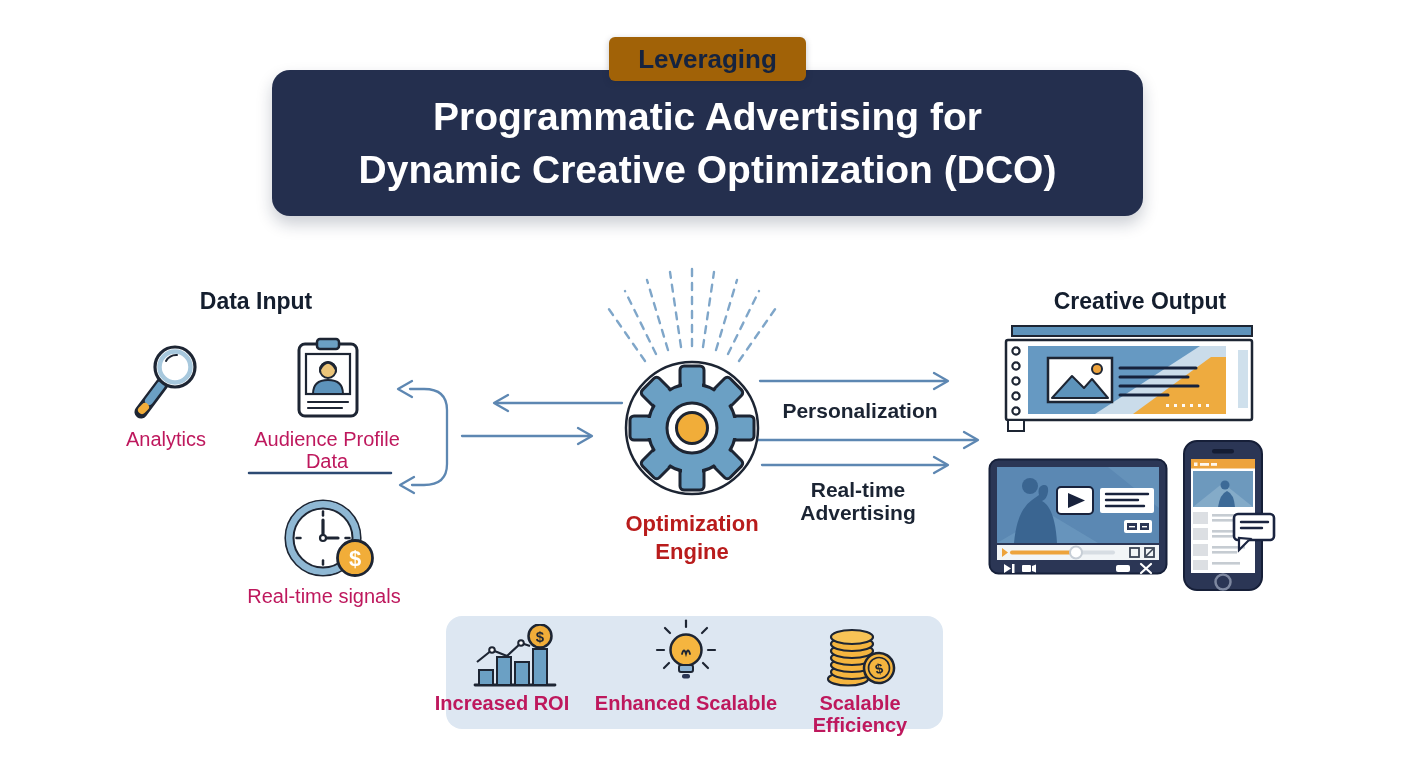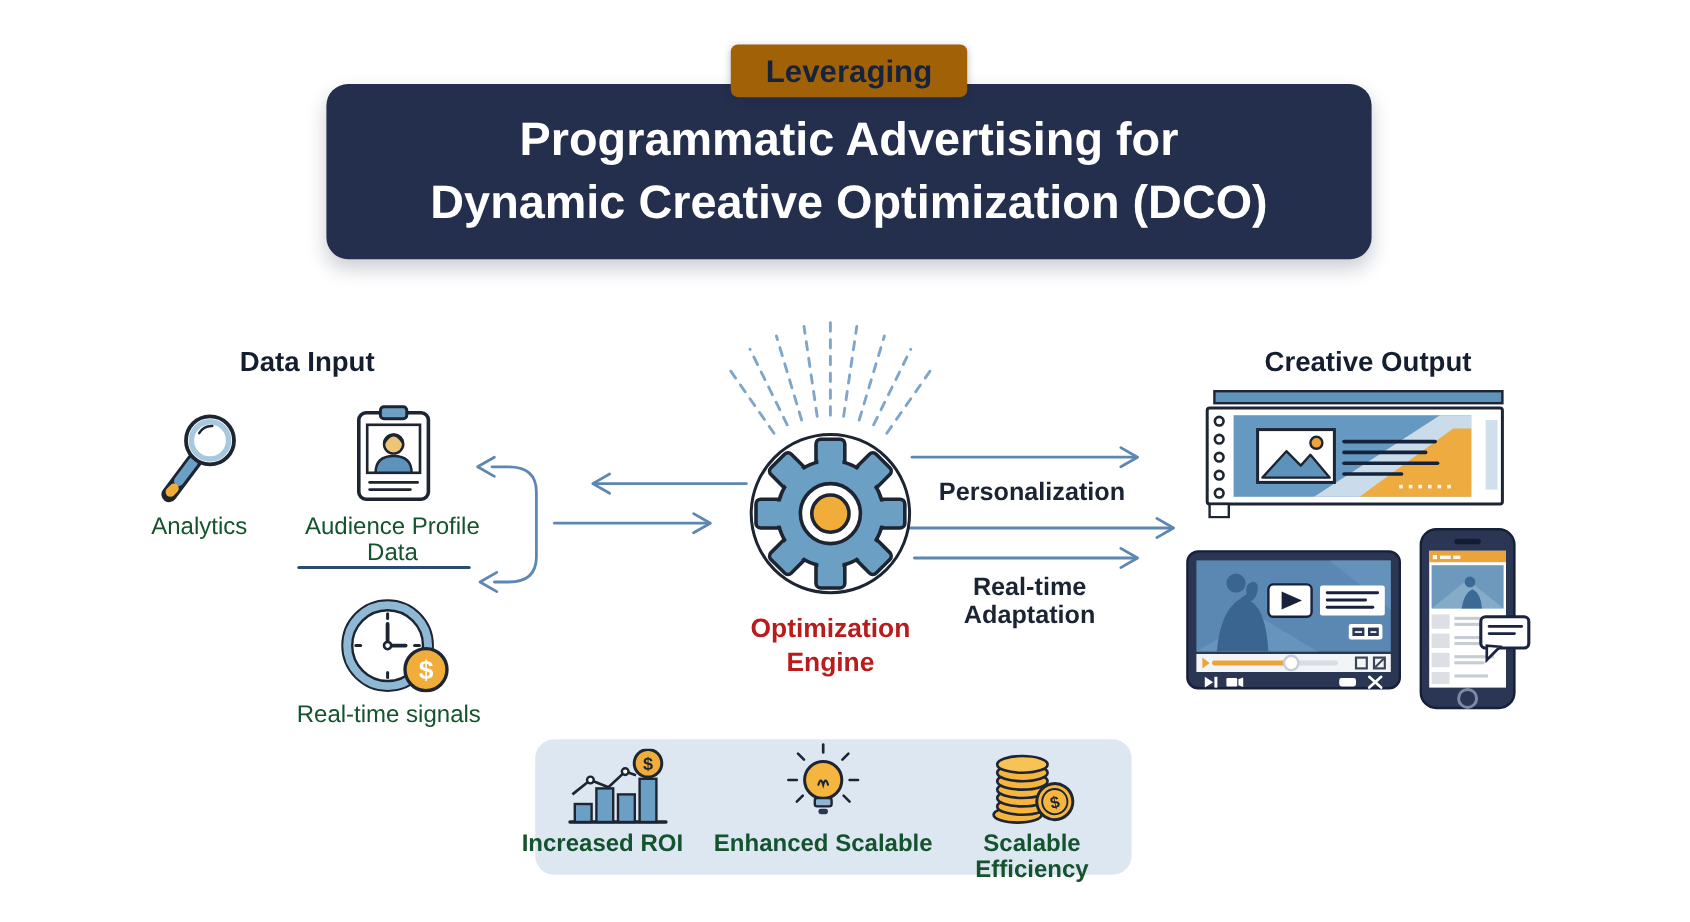--- a/index.html
+++ b/index.html
@@ -8,21 +8,21 @@
   .abs{position:absolute;}
   .layer{position:absolute;left:0;top:0;pointer-events:none;}
   .tag{position:absolute;left:609px;top:37px;width:197px;height:44px;background:#a16207;
        border-radius:6px;display:flex;align-items:center;justify-content:center;
        font-size:26px;font-weight:700;color:#15233f;z-index:3;box-shadow:0 2px 6px rgba(20,30,60,.25);}
   .title-box{position:absolute;left:272px;top:70px;width:871px;height:146px;background:#242f4e;
        border-radius:18px;display:flex;flex-direction:column;align-items:center;justify-content:center;
        color:#ffffff;font-size:39px;font-weight:700;line-height:53px;text-align:center;z-index:2;
        box-shadow:0 8px 16px rgba(20,30,60,.22);}
   .h2{position:absolute;font-size:23px;font-weight:700;color:#141e2e;text-align:center;}
-  .lbl{position:absolute;font-size:20px;font-weight:500;color:#14532d;text-align:center;line-height:22px;}
+  .lbl{position:absolute;font-size:20px;font-weight:500;color:#be185d;text-align:center;line-height:22px;}
   .lbl-strong{position:absolute;font-size:22px;font-weight:700;color:#b91c1c;text-align:center;line-height:28px;}
   .flow-lbl{position:absolute;font-size:21px;font-weight:600;color:#1b2433;text-align:center;line-height:23px;}
   .panel{position:absolute;left:446px;top:616px;width:497px;height:113px;background:#dde7f2;border-radius:16px;}
   svg{display:block;}
 </style>
 </head>
 <body>
 
 <div class="canvas">
 
@@ -145,21 +145,21 @@
       <rect x="68" y="20" width="20" height="26" transform="rotate(225 78 78)"></rect>
       <rect x="68" y="20" width="20" height="26" transform="rotate(270 78 78)"></rect>
       <rect x="68" y="20" width="20" height="26" transform="rotate(315 78 78)"></rect>
     </g>
     <circle cx="78" cy="78" r="25" fill="#ffffff" stroke="#1d2533" stroke-width="3"></circle>
     <circle cx="78" cy="78" r="15.5" fill="#f1ad39" stroke="#1d2533" stroke-width="3"></circle>
   </svg>
   <div class="lbl-strong" style="left:612px;top:510px;width:160px;">Optimization Engine</div>
 
   <div class="flow-lbl" style="left:780px;top:399px;width:160px;">Personalization</div>
-  <div class="flow-lbl" style="left:792px;top:478px;width:132px;">Real-time Adaptation</div>
+  <div class="flow-lbl" style="left:792px;top:478px;width:132px;">Real-time Advertising</div>
 
   <svg class="abs" style="left:1000px;top:320px;" width="260" height="112" viewBox="0 0 260 112">
     <rect x="12" y="6" width="240" height="10" fill="#5e93bb" stroke="#1d2533" stroke-width="2"></rect>
     <rect x="6" y="20" width="246" height="80" rx="2" fill="#ffffff" stroke="#1d2533" stroke-width="2.5"></rect>
     <rect x="238" y="30" width="10" height="58" fill="#cfe0ec"></rect>
     <rect x="28" y="26" width="198" height="68" fill="#6699c2"></rect>
     <polygon points="95,94 200,26 226,26 226,94" fill="#d5e3ee" opacity="0.9"></polygon>
     <polygon points="133,94 211,37 226,37 226,94" fill="#eeab3f"></polygon>
     <rect x="48" y="38" width="64" height="44" fill="#ffffff" stroke="#1d2533" stroke-width="2.5"></rect>
     <path d="M52,78 L72,56 84,68 92,59 108,78 Z" fill="#5d93bb" stroke="#1d2533" stroke-width="2" stroke-linejoin="round"></path>

